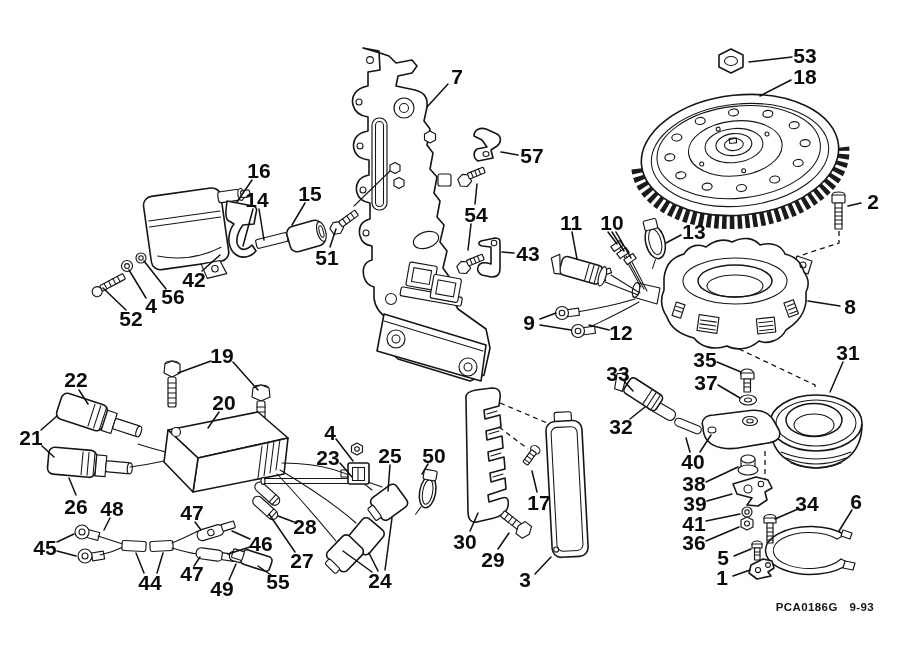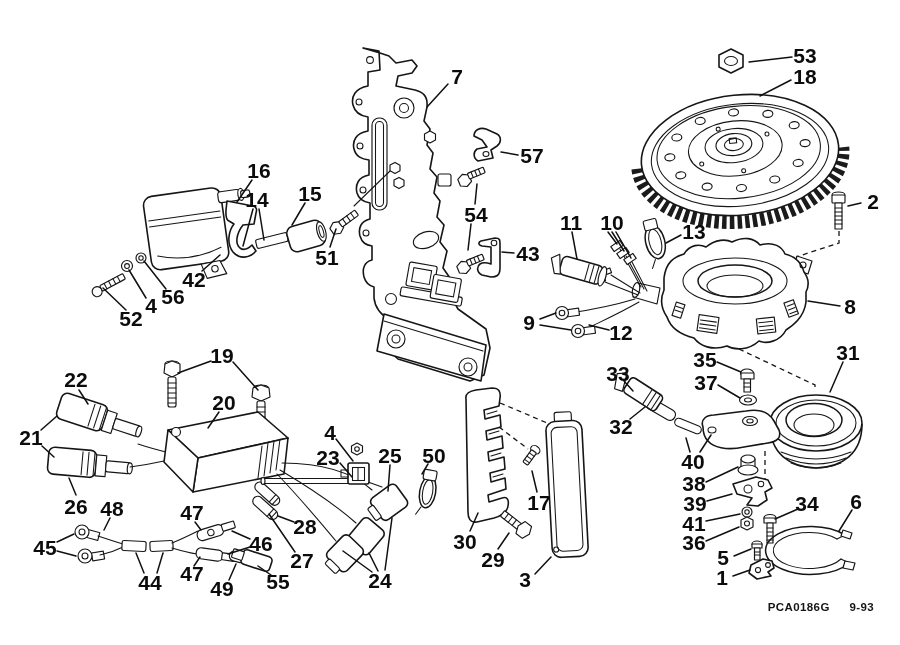--- a/index.html
+++ b/index.html
@@ -10,21 +10,21 @@
   .pt2{fill:#ffffff;stroke:#161616;stroke-width:1.15;stroke-linejoin:round;}
   .ln{fill:none;stroke:#161616;stroke-width:1.5;stroke-linecap:round;stroke-linejoin:round;}
   .th{fill:none;stroke:#161616;stroke-width:1.05;stroke-linecap:round;}
   .dash{fill:none;stroke:#161616;stroke-width:1.3;stroke-dasharray:5 4;}
   .teeth{fill:none;stroke:#1b1b1b;stroke-width:13;stroke-dasharray:4.5 3.2;}
   #leaders polyline{fill:none;stroke:#101010;stroke-width:1.5;stroke-linecap:round;}
   #labels text{font:700 21px "Liberation Sans",sans-serif;fill:#0c0c0c;
                text-anchor:middle;dominant-baseline:central;}
   .footer{position:absolute;right:26px;top:601px;font:700 11.5px "Liberation Sans",sans-serif;
           color:#151515;letter-spacing:.4px;}
-  .footer span + span{margin-left:16px;}
+  .footer span + span{margin-left:8px;}
 </style>
 </head>
 <body>
 
 <div class="stage">
 <svg width="900" height="645" viewBox="0 0 900 645">
 
   <g>
     <path class="pt" d="M363,48 L379,51 L380,70 L368,72
       L368,86 C355,88 351,97 353,105 C355,113 361,116 368,117

